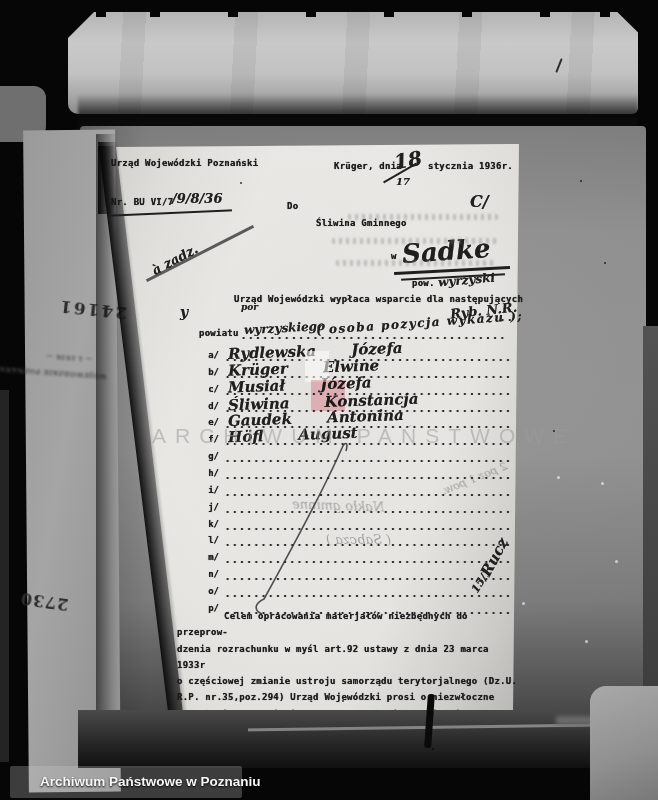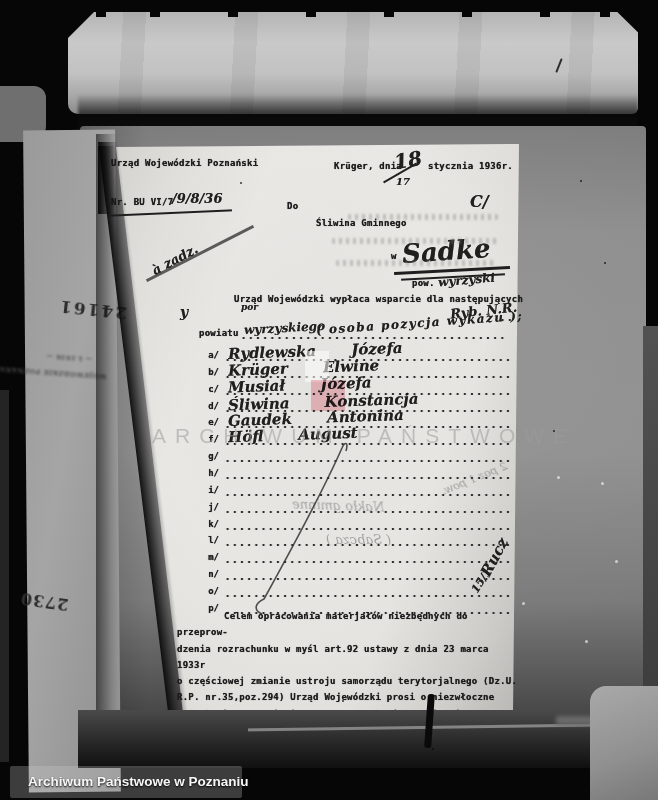--- a/index.html
+++ b/index.html
@@ -93,21 +93,21 @@
      opacity:.62;mix-blend-mode:multiply;}
   .hl-white{left:305px;top:351px;width:24px;height:31px;background:#fff;opacity:.55;}
 
   svg.strike{overflow:visible;}
 
   
   .wm{font-family:"Liberation Sans",sans-serif;color:var(--watermark);opacity:.55;white-space:pre;}
   .wm1{left:152px;top:424px;font-size:21px;letter-spacing:9px;text-align:right;}
   .wm2{left:208px;top:450px;font-size:21px;letter-spacing:10px;}
   .footer-chip{left:10px;top:766px;width:232px;height:32px;background:var(--footer_bg);border-radius:2px;}
-  .footer-label{left:28px;top:774px;font-family:"Liberation Sans",sans-serif;font-weight:bold;
+  .footer-label{left:40px;top:774px;font-family:"Liberation Sans",sans-serif;font-weight:bold;
      font-size:13.5px;color:var(--footer_text);text-shadow:0 1px 2px #000;white-space:pre;}
 
   .spk{width:3px;height:3px;border-radius:50%;background:rgba(232,232,232,.75);}
   .spkd{width:2px;height:2px;border-radius:50%;background:rgba(10,10,10,.8);}
   .notch{top:10px;width:10px;height:7px;background:#060606;}
 </style>
 </head>
 <body>
 
 <div id="stage">

